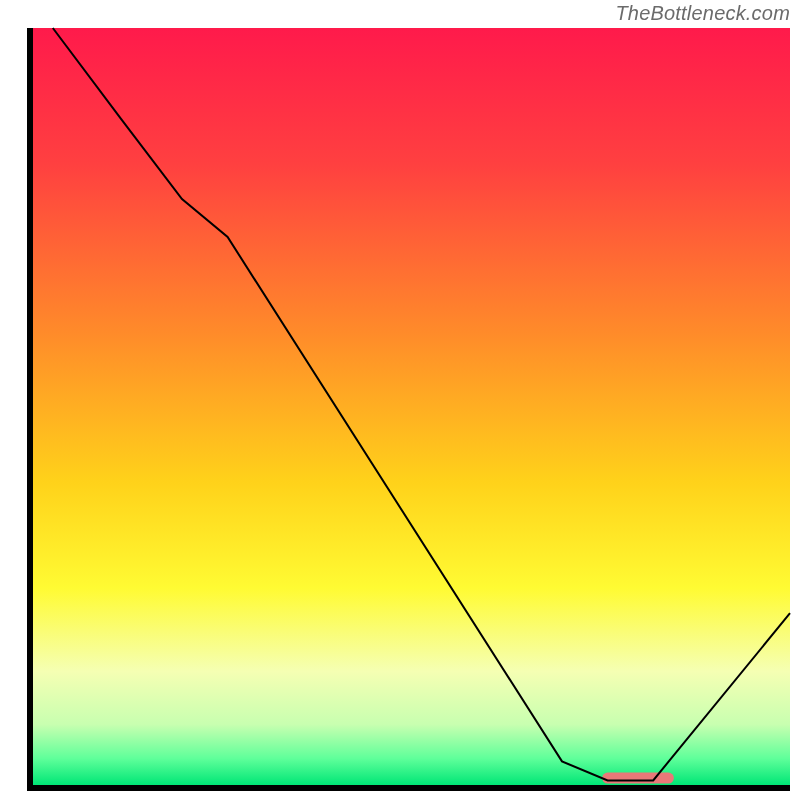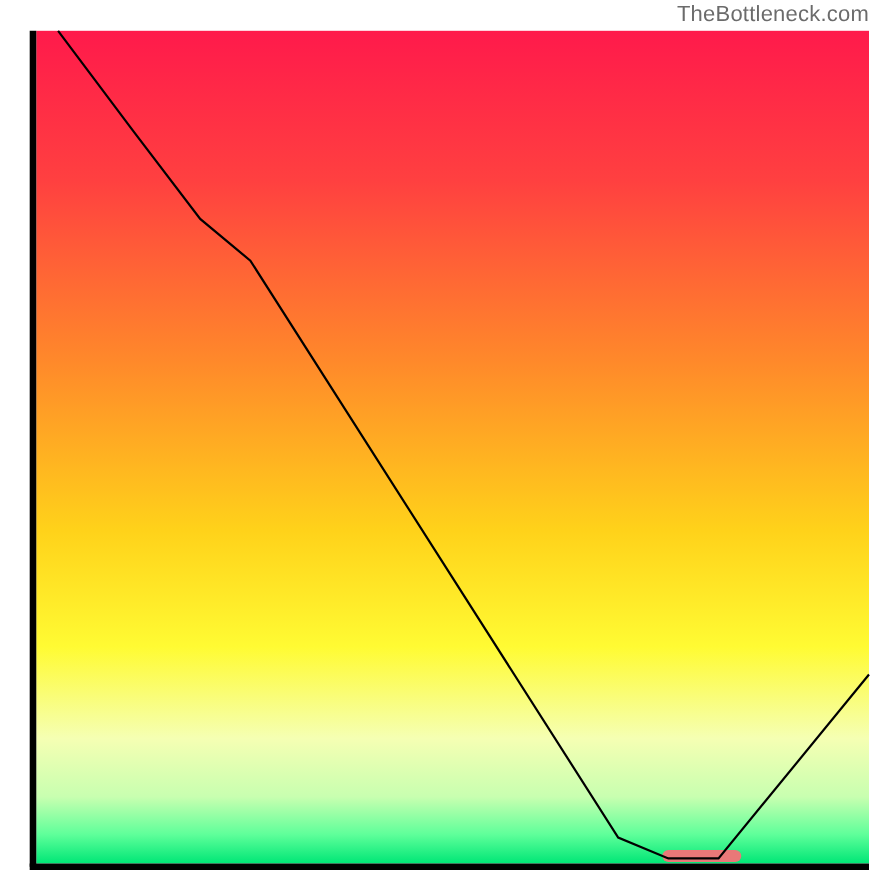--- a/index.html
+++ b/index.html
@@ -7,20 +7,21 @@
     padding: 0;
     width: 800px;
     height: 800px;
     background: #ffffff;
     font-family: Arial, Helvetica, sans-serif;
   }
   .stage {
     position: relative;
     width: 800px;
     height: 800px;
+    font-style: italic;
   }
   .watermark {
     position: absolute;
     top: 2px;
     right: 10px;
     color: #6b6b6b;
     font-size: 20px;
     font-weight: 500;
     letter-spacing: 0.2px;
   }

